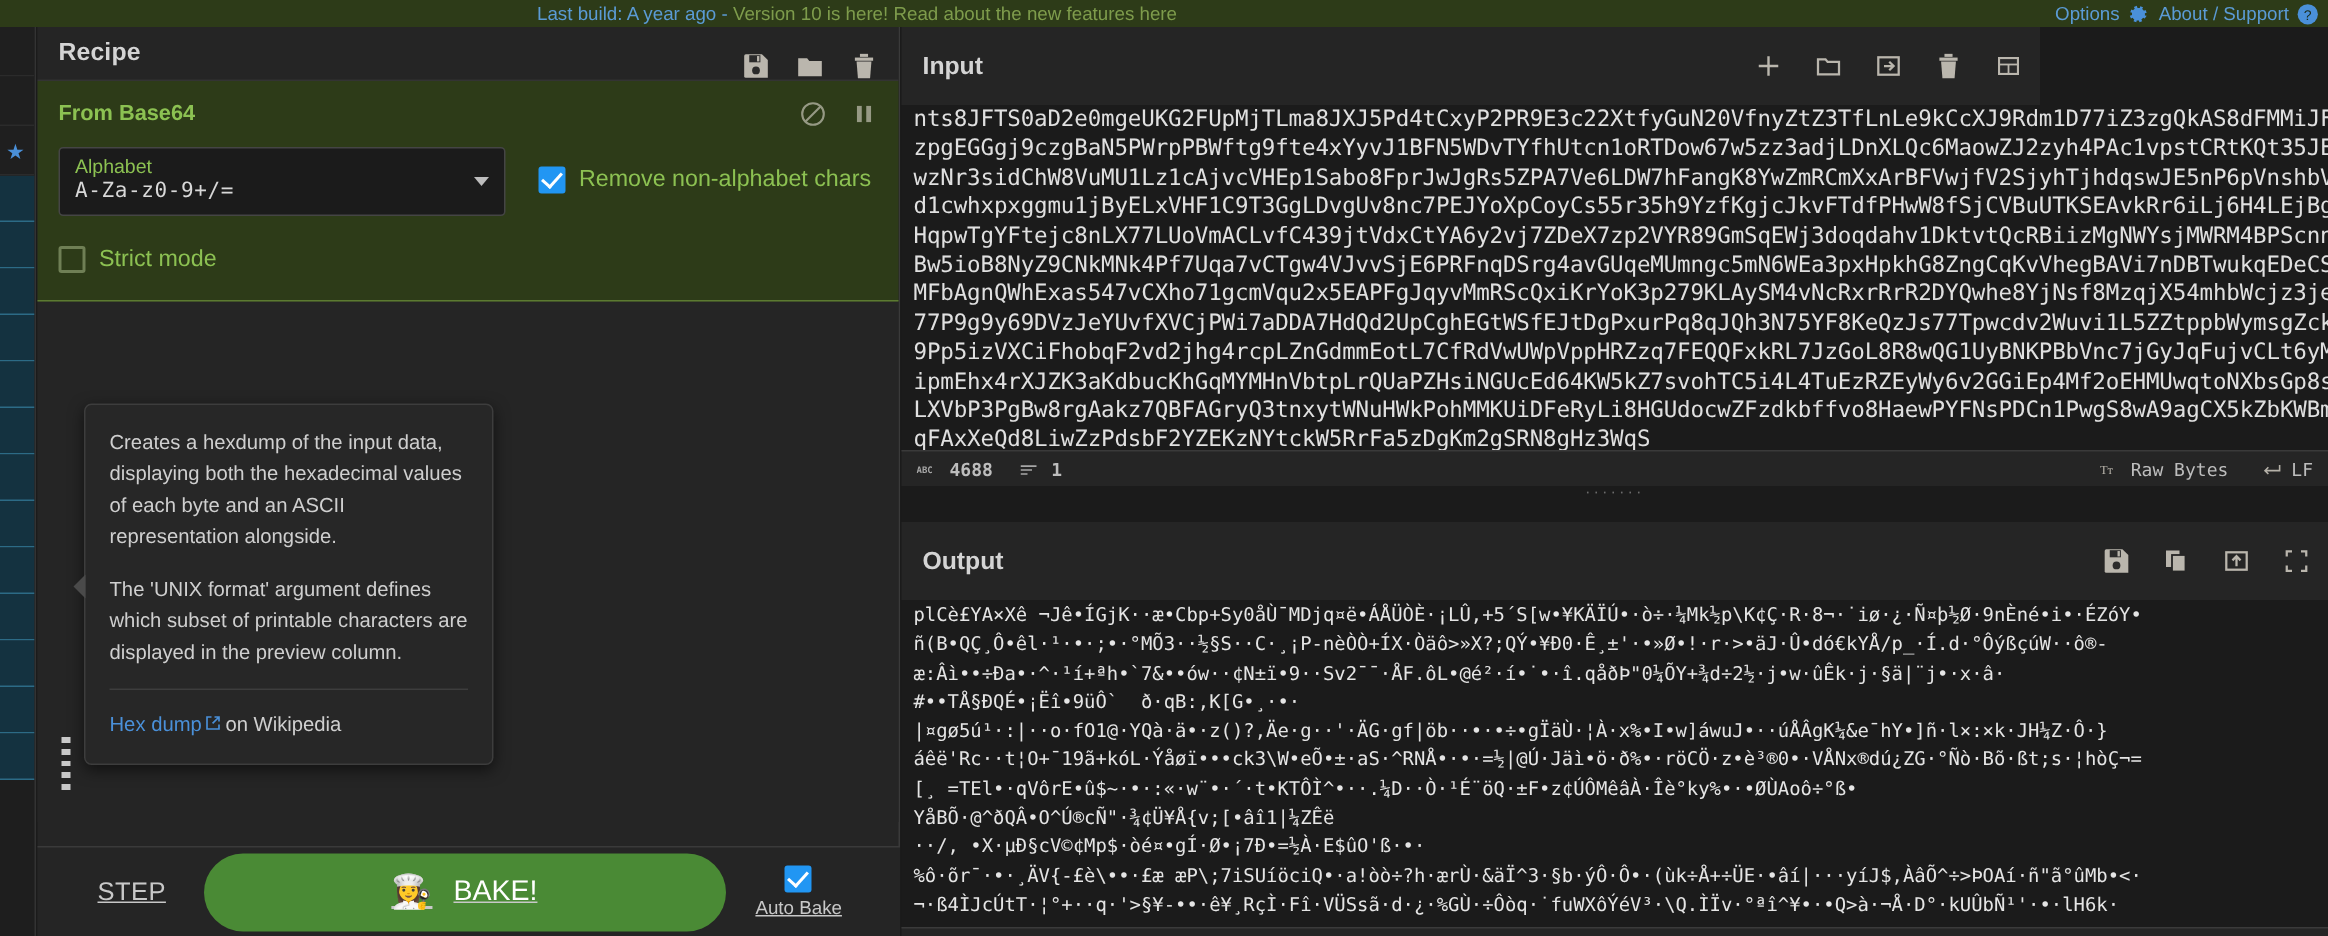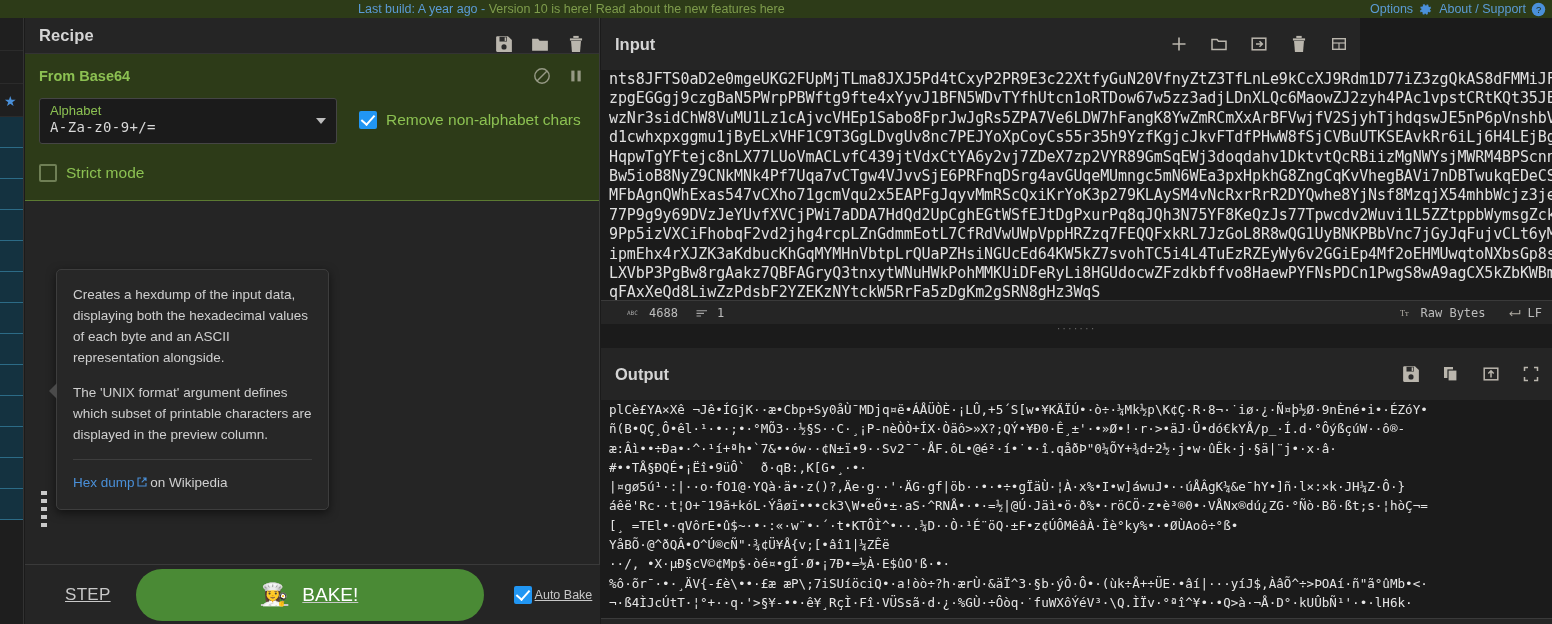--- a/index.html
+++ b/index.html
@@ -177,21 +177,21 @@
     letter-spacing: .3px;
   }
   .bake-btn {
     margin-left: 25px; width: 348px; height: 52px; border-radius: 26px;
     background: #4a8a35; color: #fff;
     display: flex; align-items: center; justify-content: center; gap: 14px;
     font-size: 19px; cursor: pointer;
   }
   .chef { font-size: 22px; line-height: 1; }
   .autobake {
-    margin-left: 30px; display: flex; flex-direction: row; align-items: center; gap: 3px;
+    margin-left: 20px; display: flex; flex-direction: column; align-items: center; gap: 3px;
   }
   .autobake .lbl { font-size: 12.5px; color: #c8c8c8; }
 
   
   .io-col { position: absolute; left: 601px; top: 18px; width: 951px; height: 606px; background:#1b1b1b; }
 
   .io-pane-head {
     height: 52px; display: flex; align-items: center; padding: 0 14px;
     position: relative; background: #252525;
   }
@@ -210,21 +210,21 @@
   #input-pane { position:absolute; left:0; top:0; width: 759px; height: 306px; background:#1b1b1b; }
   #input-text { position:absolute; left:0; top:52px; width: 951px; height: 238px; overflow:hidden; }
 
   .status-bar {
     position: absolute; left: 0; width: 951px; height: 24px;
     background: #252525; border-top: 1px solid #3a3a3a;
     display: flex; align-items: center;
     font-family: "DejaVu Sans Mono", monospace;
     font-size: 12px; color: #bdbdbd;
   }
-  .status-bar .sl { display:flex; align-items:center; gap: 7px; padding-left: 26px; }
+  .status-bar .sl { display:flex; align-items:center; gap: 7px; padding-left: 10px; font-weight: bold; }
   .status-bar .sr { position:absolute; right: 4px; display:flex; align-items:center; gap: 9px; }
   .status-bar .seg { display:flex; align-items:center; gap:6px; padding: 0 6px; }
   .mini { width: 15px; height: 12px; opacity:.85; }
 
   .splitter {
     position: absolute; left: 0; width: 951px; height: 14px;
     background: #1b1b1b;
     text-align: center; color: #6c6c6c; font-size: 11px; letter-spacing: 2px;
     line-height: 9px; cursor: row-resize;
   }

